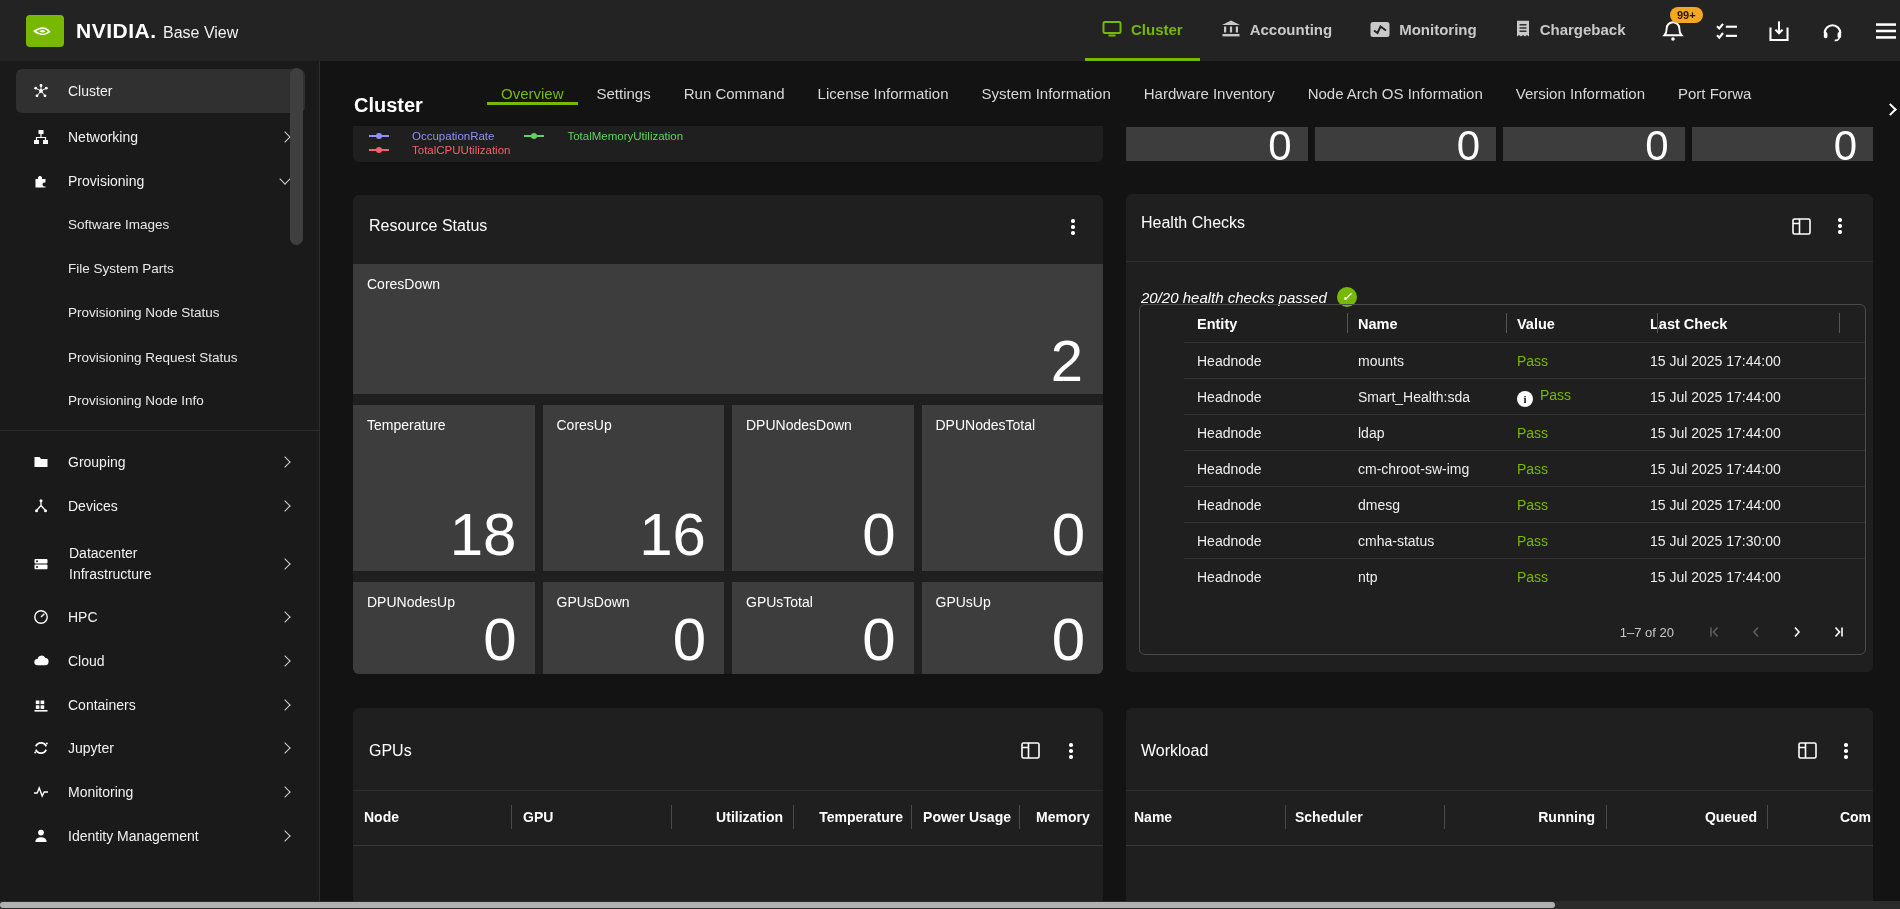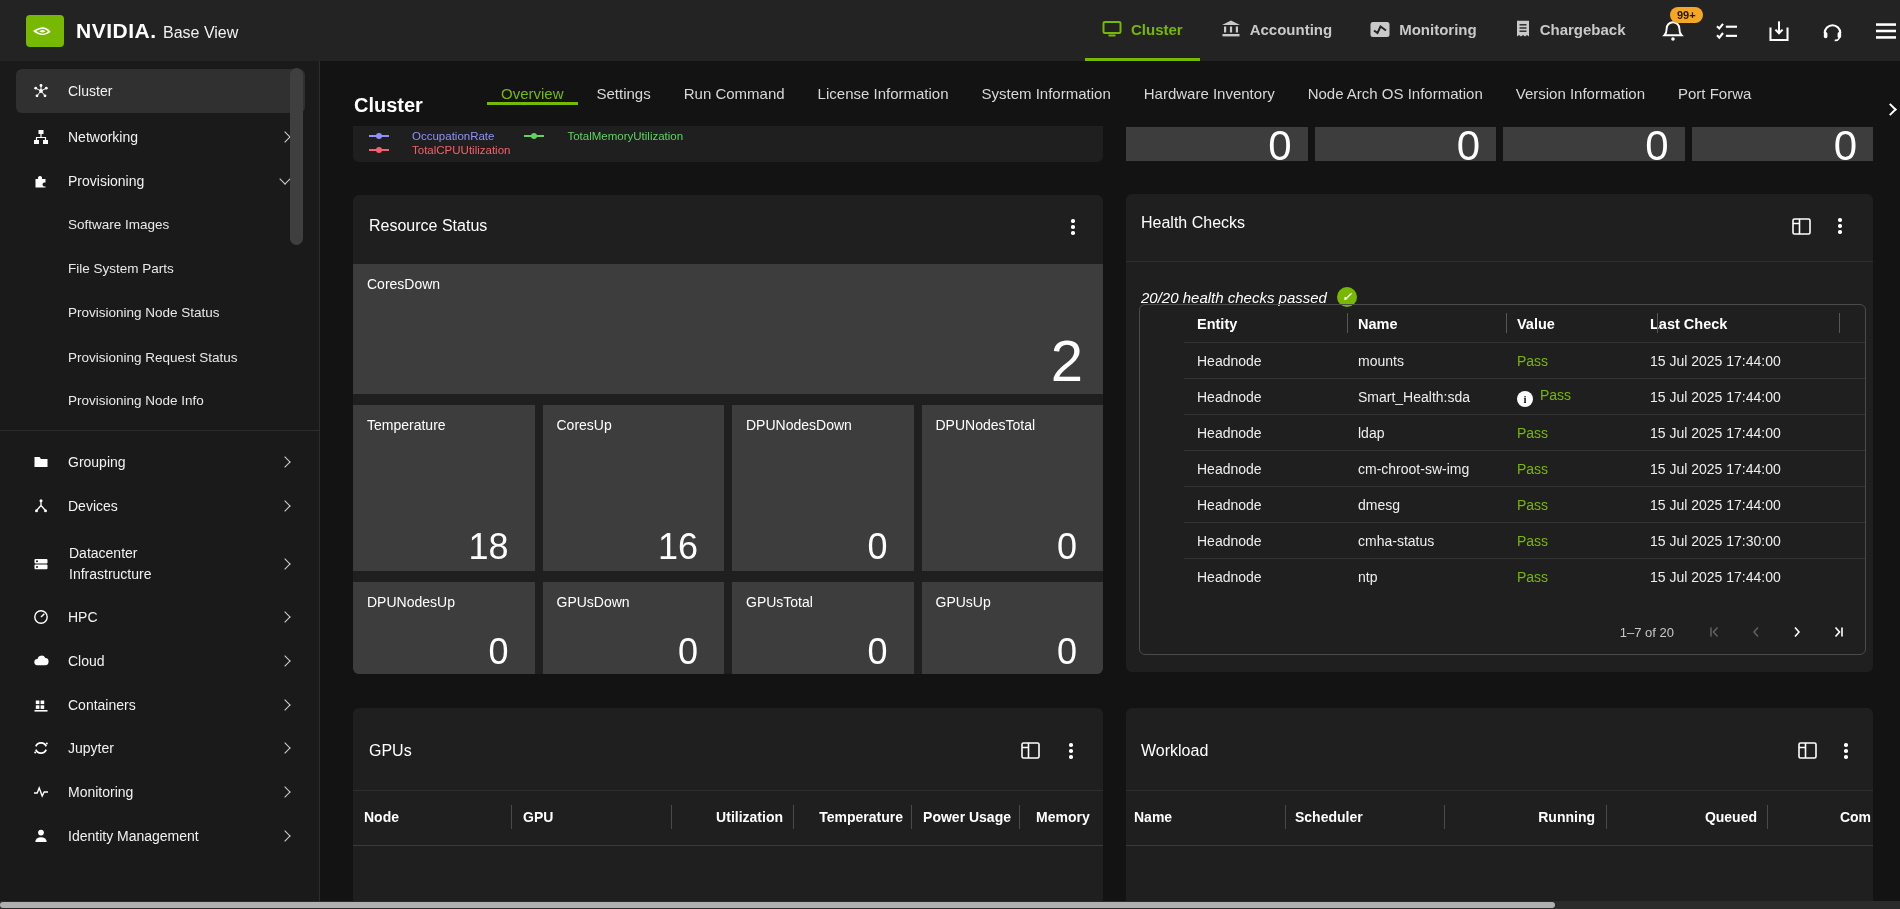--- a/index.html
+++ b/index.html
@@ -57,21 +57,21 @@
 
   
   .tile-strip { position:absolute; left:1126px; top:127px; width:747px; height:34px; display:flex; gap:7px; }
   .tile-strip .mini { flex:1; background:#3d3d3d; position:relative; overflow:hidden; }
   .mini .val { position:absolute; right:16px; bottom:-6px; font-size:42px; line-height:1; color:#fff; }
 
   
   .resource-card { left:353px; top:195px; width:750px; height:479px; }
   .tile { background:#3d3d3d; position:relative; overflow:hidden; }
   .tile .tlabel { position:absolute; left:14px; top:12px; font-size:14px; color:#fff; }
-  .tile .tval { position:absolute; right:26px; bottom:6px; font-size:36px; line-height:1; color:#fff; }
+  .tile .tval { position:absolute; right:18px; bottom:6px; font-size:60px; line-height:1; color:#fff; }
   .big-tile { position:absolute; left:0; top:69px; width:750px; height:130px; }
   .big-tile .tval { font-size:58px; bottom:4px; right:20px; }
   .tile-row1 { position:absolute; left:0; top:210px; width:750px; height:166px; display:flex; gap:8px; }
   .tile-row2 { position:absolute; left:0; top:387px; width:750px; height:92px; display:flex; gap:8px; }
   .tile-row1 .tile, .tile-row2 .tile { flex:1; }
   .tile-row2 .tval { bottom:4px; }
 
   
   .health-card { left:1126px; top:194px; width:747px; height:478px; }
   .summary { position:absolute; left:15px; top:93px; display:flex; align-items:center; gap:10px; font-size:15px;font-style:italic; }

